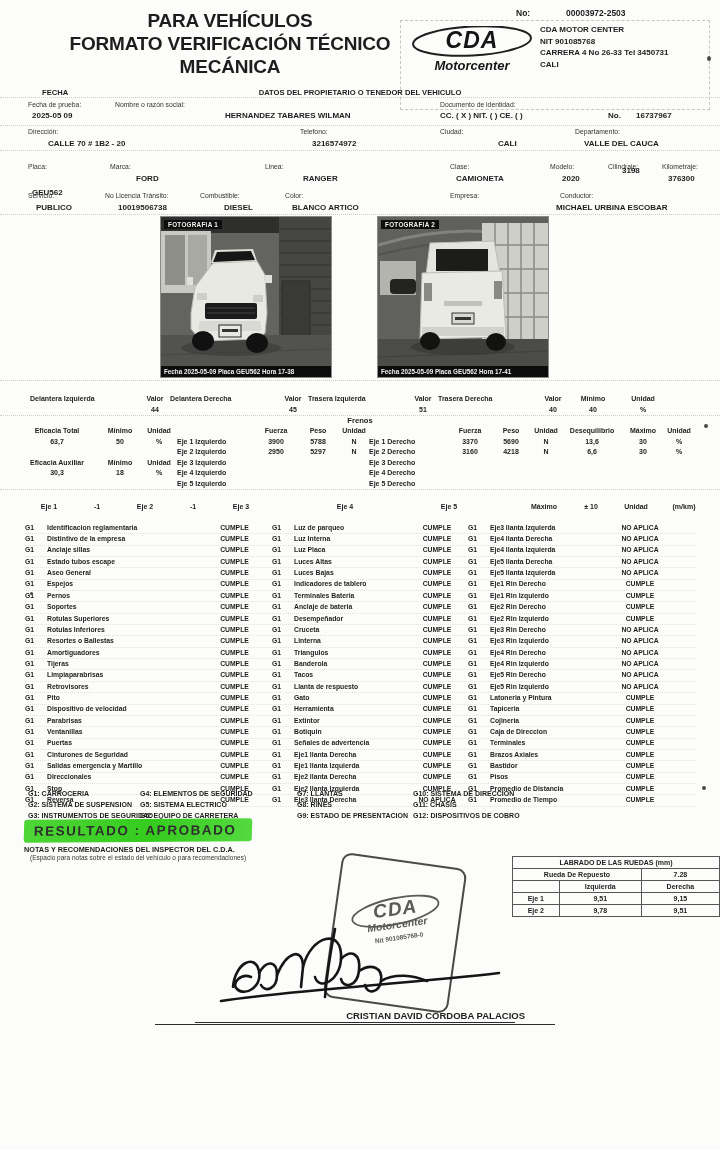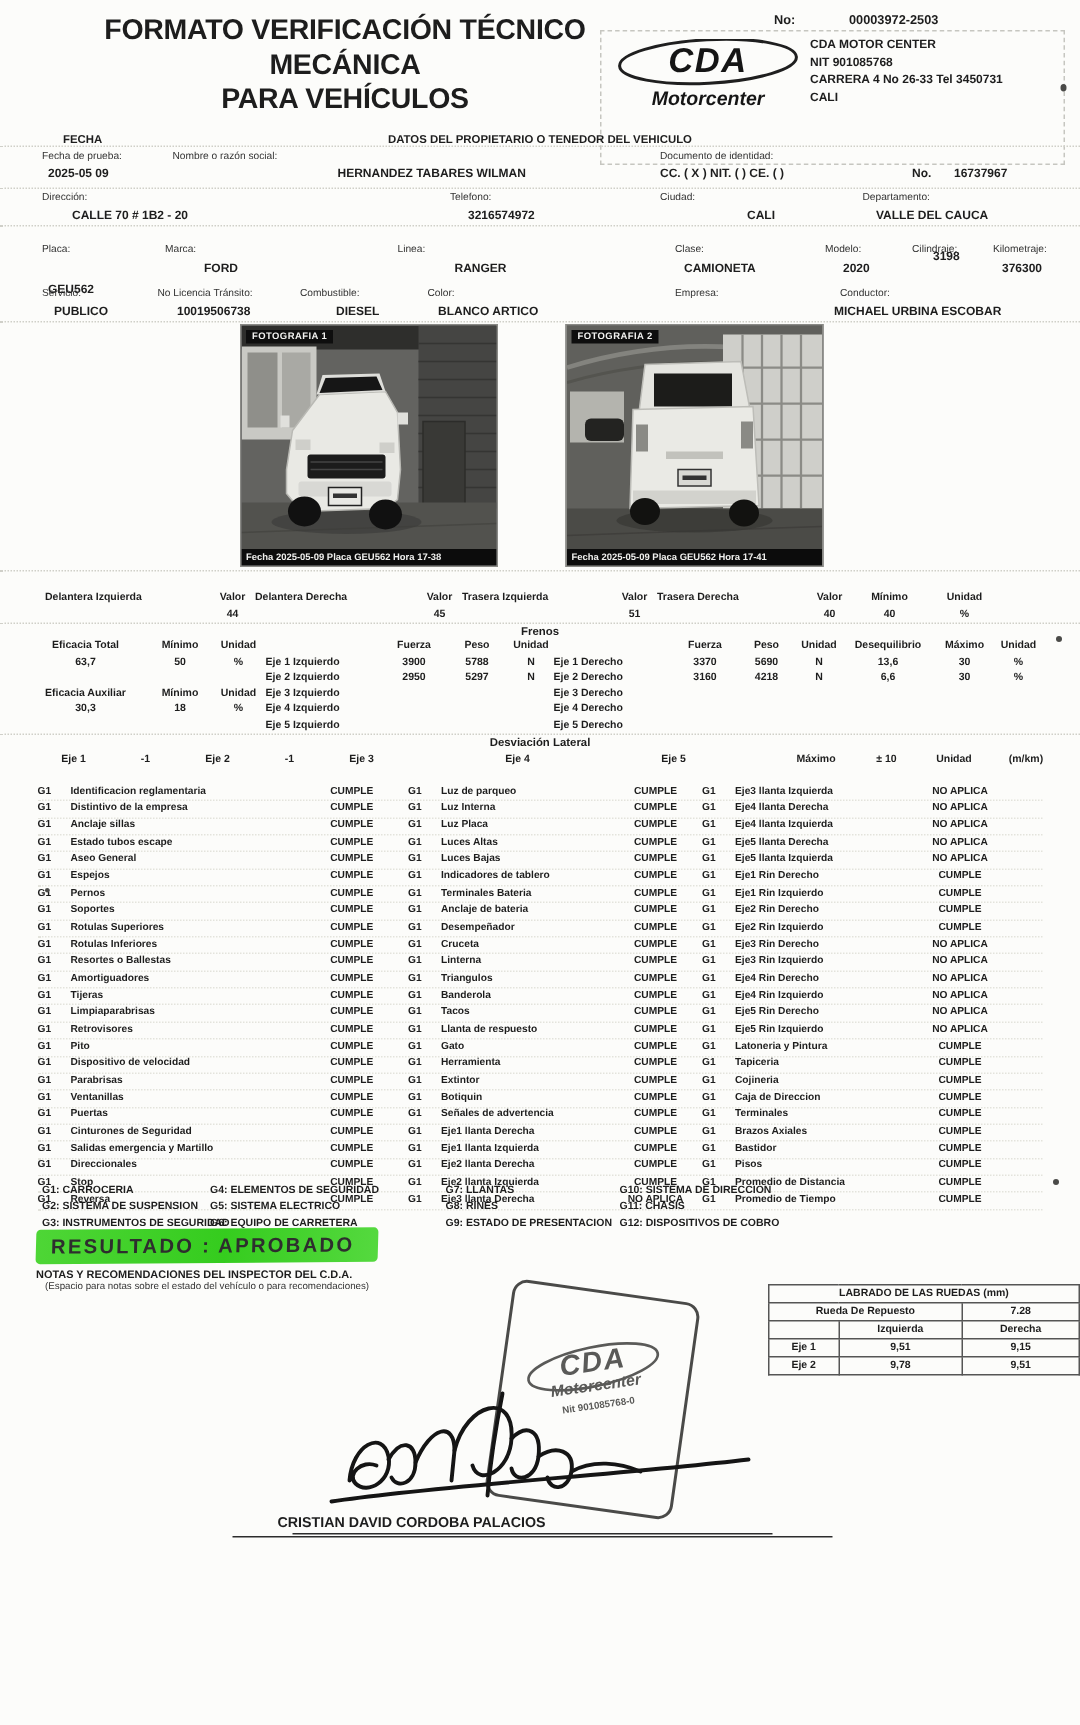--- a/index.html
+++ b/index.html
@@ -109,22 +109,22 @@
   .firma-role{font-size:9.5px;font-weight:bold;}
   .footer-note{position:absolute;left:8px;top:1040px;width:706px;font-size:8.7px;color:#222;}
   .spk{position:absolute;background:#4a4a48;border-radius:50%;}
 </style>
 </head>
 <body>
 
 <div class="page">
 
   <div class="abs title" style="left:20px;top:10px;width:420px;">
+    <div>PARA VEHÍCULOS</div>
     <div>FORMATO VERIFICACIÓN TÉCNICO MECÁNICA</div>
-    <div>PARA VEHÍCULOS</div>
   </div>
   <div class="abs val" style="left:516px;top:8px;font-size:8.5px;">No:</div>
   <div class="abs val" style="left:566px;top:8px;font-size:8.5px;">00003972-2503</div>
 
   <div class="logo-box"></div>
   <div class="logo">
     <svg width="128" height="56" viewBox="0 0 128 56">
       <ellipse cx="64" cy="15" rx="59" ry="14.5" fill="none" stroke="#1f1f1f" stroke-width="2" transform="rotate(-3 64 15)"></ellipse>
     </svg>
     <div class="logo-cda">CDA</div>
@@ -394,21 +394,20 @@
         <span></span>
         <span></span>
         <span></span>
         <span></span>
         <span></span>
         <span></span>
       </div>
     </div>
 
   <div class="hline" style="top:489px;"></div>
-  <div class="abs sechead" style="left:0;top:490px;width:720px;">Desviación Lateral</div>
   <div id="desv-grid" class="abs" style="left:20px;top:501px;width:690px;">
       <div class="frow">
         <span>Eje 1</span>
         <span>-1</span>
         <span>Eje 2</span>
         <span>-1</span>
         <span>Eje 3</span>
         <span></span>
         <span>Eje 4</span>
         <span></span>
@@ -770,21 +769,21 @@
       <path d="M62 50 C72 26 88 22 88 42 L86 62"></path>
       <path d="M88 42 C96 10 128 2 126 34 C125 56 104 66 100 52"></path>
       <path d="M126 34 C136 24 146 28 144 46 C142 62 128 64 126 54"></path>
       <path d="M144 46 C156 38 168 42 166 56 C164 68 152 70 150 60"></path>
       <path d="M166 56 C180 48 198 50 212 56"></path>
       <path d="M120 4 C116 24 112 48 110 72"></path>
       <path d="M6 76 C70 66 200 58 284 48"></path>
     </g>
   </svg>
 
-  <div class="abs" style="left:185px;top:1010px;width:340px;text-align:left;">
+  <div class="abs" style="left:185px;top:1010px;width:340px;text-align:right;">
     <div class="firma-name">CRISTIAN DAVID CORDOBA PALACIOS</div>
     <div class="sig-line" style="margin:1px 10px 0 10px;"></div>
     <div class="sig-line" style="margin:1px -30px 0 -30px;"></div>
   </div>
 
 
   <div class="spk" style="left:707px;top:56px;width:4px;height:5px;"></div>
   <div class="spk" style="left:704px;top:424px;width:4px;height:4px;"></div>
   <div class="spk" style="left:702px;top:786px;width:4px;height:4px;"></div>
   <div class="spk" style="left:30px;top:592px;width:3px;height:3px;"></div>

